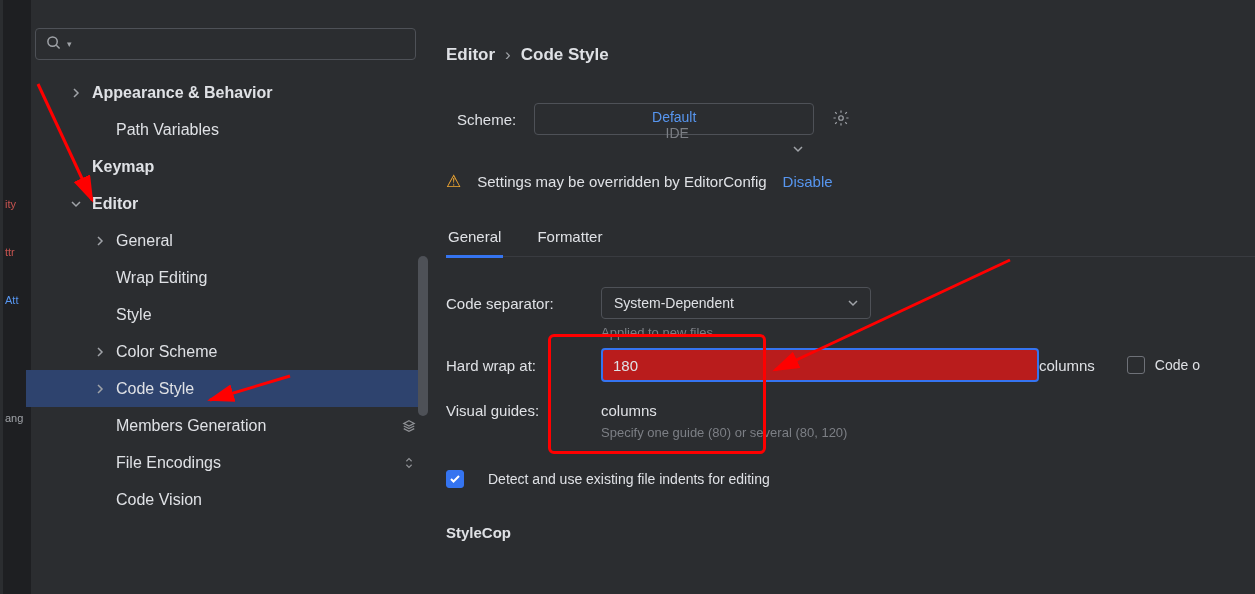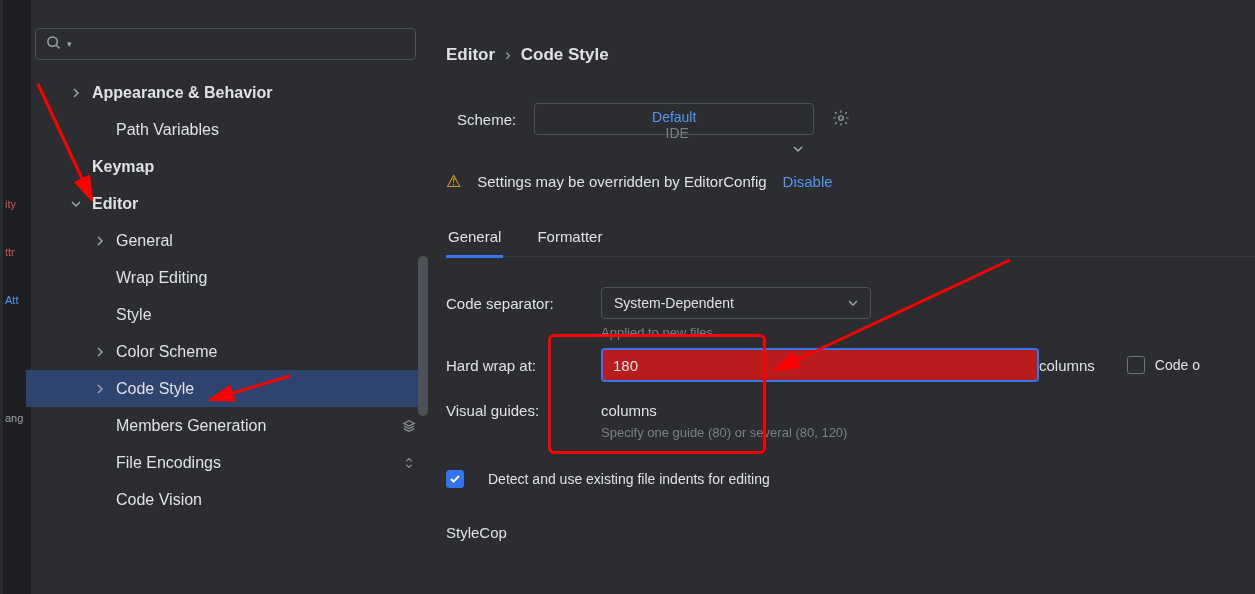--- a/index.html
+++ b/index.html
@@ -240,21 +240,21 @@
       color: #fff;
     }
     .check-row {
       margin-top: 30px;
       display: flex;
       align-items: center;
       gap: 24px;
     }
     .section-title {
       margin-top: 36px;
-      font-weight: 400;
+      font-weight: 700;
       font-size: 15px;
     }
     
     .arrow-svg { position: absolute; top: 0; left: 0; pointer-events: none; }
     .red-box {
       position: absolute;
       border: 3px solid #ff0000;
       border-radius: 6px;
       pointer-events: none;
     }

